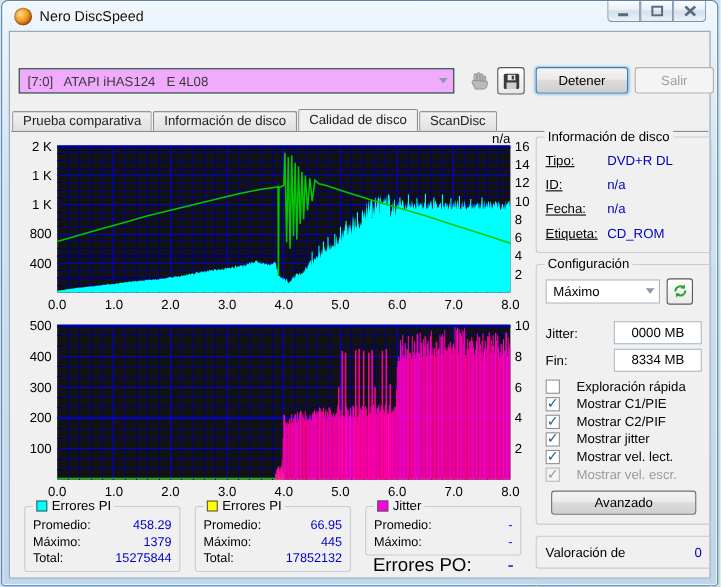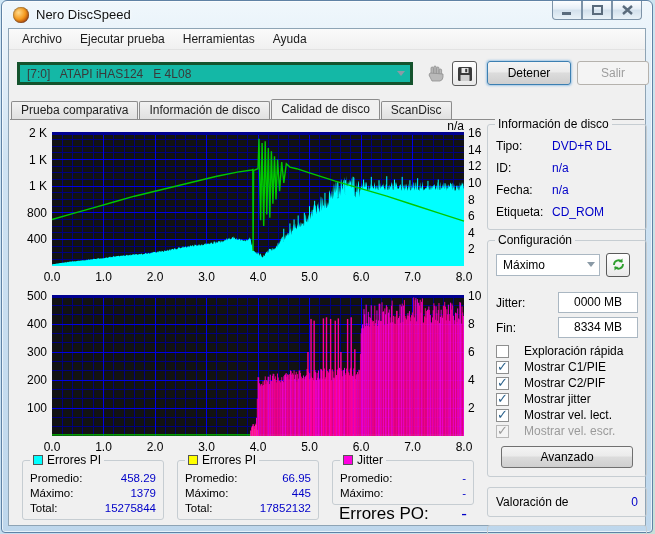--- a/index.html
+++ b/index.html
@@ -32,21 +32,21 @@
   .client { position:absolute; left:6px; right:6px; top:27px; bottom:6px;
     background:#f0f0f0; border:1px solid #8ea4b5; }
 
   .menubar { position:absolute; left:0; right:0; top:0; height:21px;
     background:linear-gradient(#fafafa,#f0f0f0); border-bottom:1px solid #e2e2e2;
     display:flex; align-items:center; padding-left:4px; }
   .menu-item { padding:2px 9px; color:#1a1a1a; cursor:default; }
 
   .toolbar { position:absolute; left:0; right:0; top:22px; height:42px; }
   .combo { position:absolute; left:8px; top:11px; width:396px; height:23px;
-    background:#14b8a6; border:3px solid #14532d; display:flex; align-items:center; }
+    background:#f0abfc; border:1px solid #14532d; display:flex; align-items:center; }
   .combo .txt { flex:1; padding-left:7px; color:#3a3a3a; white-space:pre; }
   .combo .arrowzone { width:18px; height:100%; display:flex; align-items:center; justify-content:center; }
   .tri-down { width:0; height:0; border-left:4px solid transparent; border-right:4px solid transparent;
     border-top:5px solid #8a9aa6; }
   .icon-btn { position:absolute; top:10px; width:25px; height:25px; display:flex;
     align-items:center; justify-content:center; }
   .icon-btn.flat { border:none; background:transparent; }
   .icon-btn.framed { border:1px solid #5a5a5a; border-radius:3px;
     background:linear-gradient(#ffffff,#e8e8e8); }
   .btn { position:absolute; top:10px; height:24px; border:1px solid #707070; border-radius:3px;
@@ -78,21 +78,21 @@
   .statrow { position:absolute; left:12px; top:340px; width:452px; display:flex; gap:13px; }
   .statbox { width:142px; padding:9px 7px 4px 7px; }
   .statbox .kv { height:15px; font-size:11.5px; }
   .stat-col { width:142px; }
   .extra-row { padding:2px 7px 0 7px; height:15px; font-size:17px; }
 
   
   .rightpanel { position:absolute; left:477px; top:4px; width:160px; }
   .rp-group { margin-bottom:10px; padding:10px 8px 6px 8px; }
   .rp-group .kv { height:22px; }
-  .rp-group .kv .k { width:56px; }
+  .rp-group .kv .k { width:56px;text-decoration:underline; }
   .rp-group .kv .v { flex:1; text-align:left; }
   .cfg-combo-row { display:flex; align-items:center; gap:6px; height:23px; margin-bottom:16px; }
   .cfg-combo { flex:0 0 104px; height:22px; background:#fff; border:1px solid #aab7c2;
     display:flex; align-items:center; }
   .cfg-combo .txt { flex:1; padding-left:6px; }
   .refresh-btn { width:24px; height:24px; border:1px solid #5a5a5a; border-radius:3px;
     background:linear-gradient(#ffffff,#e9e9e9); display:flex; align-items:center; justify-content:center; }
   .field-row { display:flex; align-items:center; justify-content:space-between; height:21px; margin:4px 0; }
   .field { width:80px; height:21px; background:#fff; border:1px solid #aab7c2;
     text-align:center; line-height:19px; color:#000; }
@@ -133,26 +133,20 @@
         <div class="winbtn">
           <svg width="11" height="10">
               <path d="M1 1 L10 9 M10 1 L1 9" stroke="#5a6b7c" stroke-width="2.4"></path>
             </svg>
         </div>
       </div>
     </div>
 
     <div class="client">
 
-      <div class="menubar">
-          <div class="menu-item">Archivo</div>
-          <div class="menu-item">Ejecutar prueba</div>
-          <div class="menu-item">Herramientas</div>
-          <div class="menu-item">Ayuda</div>
-        </div>
 
       <div class="toolbar">
         <div class="combo">
           <span class="txt">[7:0]   ATAPI iHAS124   E 4L08</span>
           <span class="arrowzone">
               <span class="tri-down"></span>
             </span>
         </div>
         <div class="icon-btn flat" style="left:414px;">
           <svg width="18" height="18">

